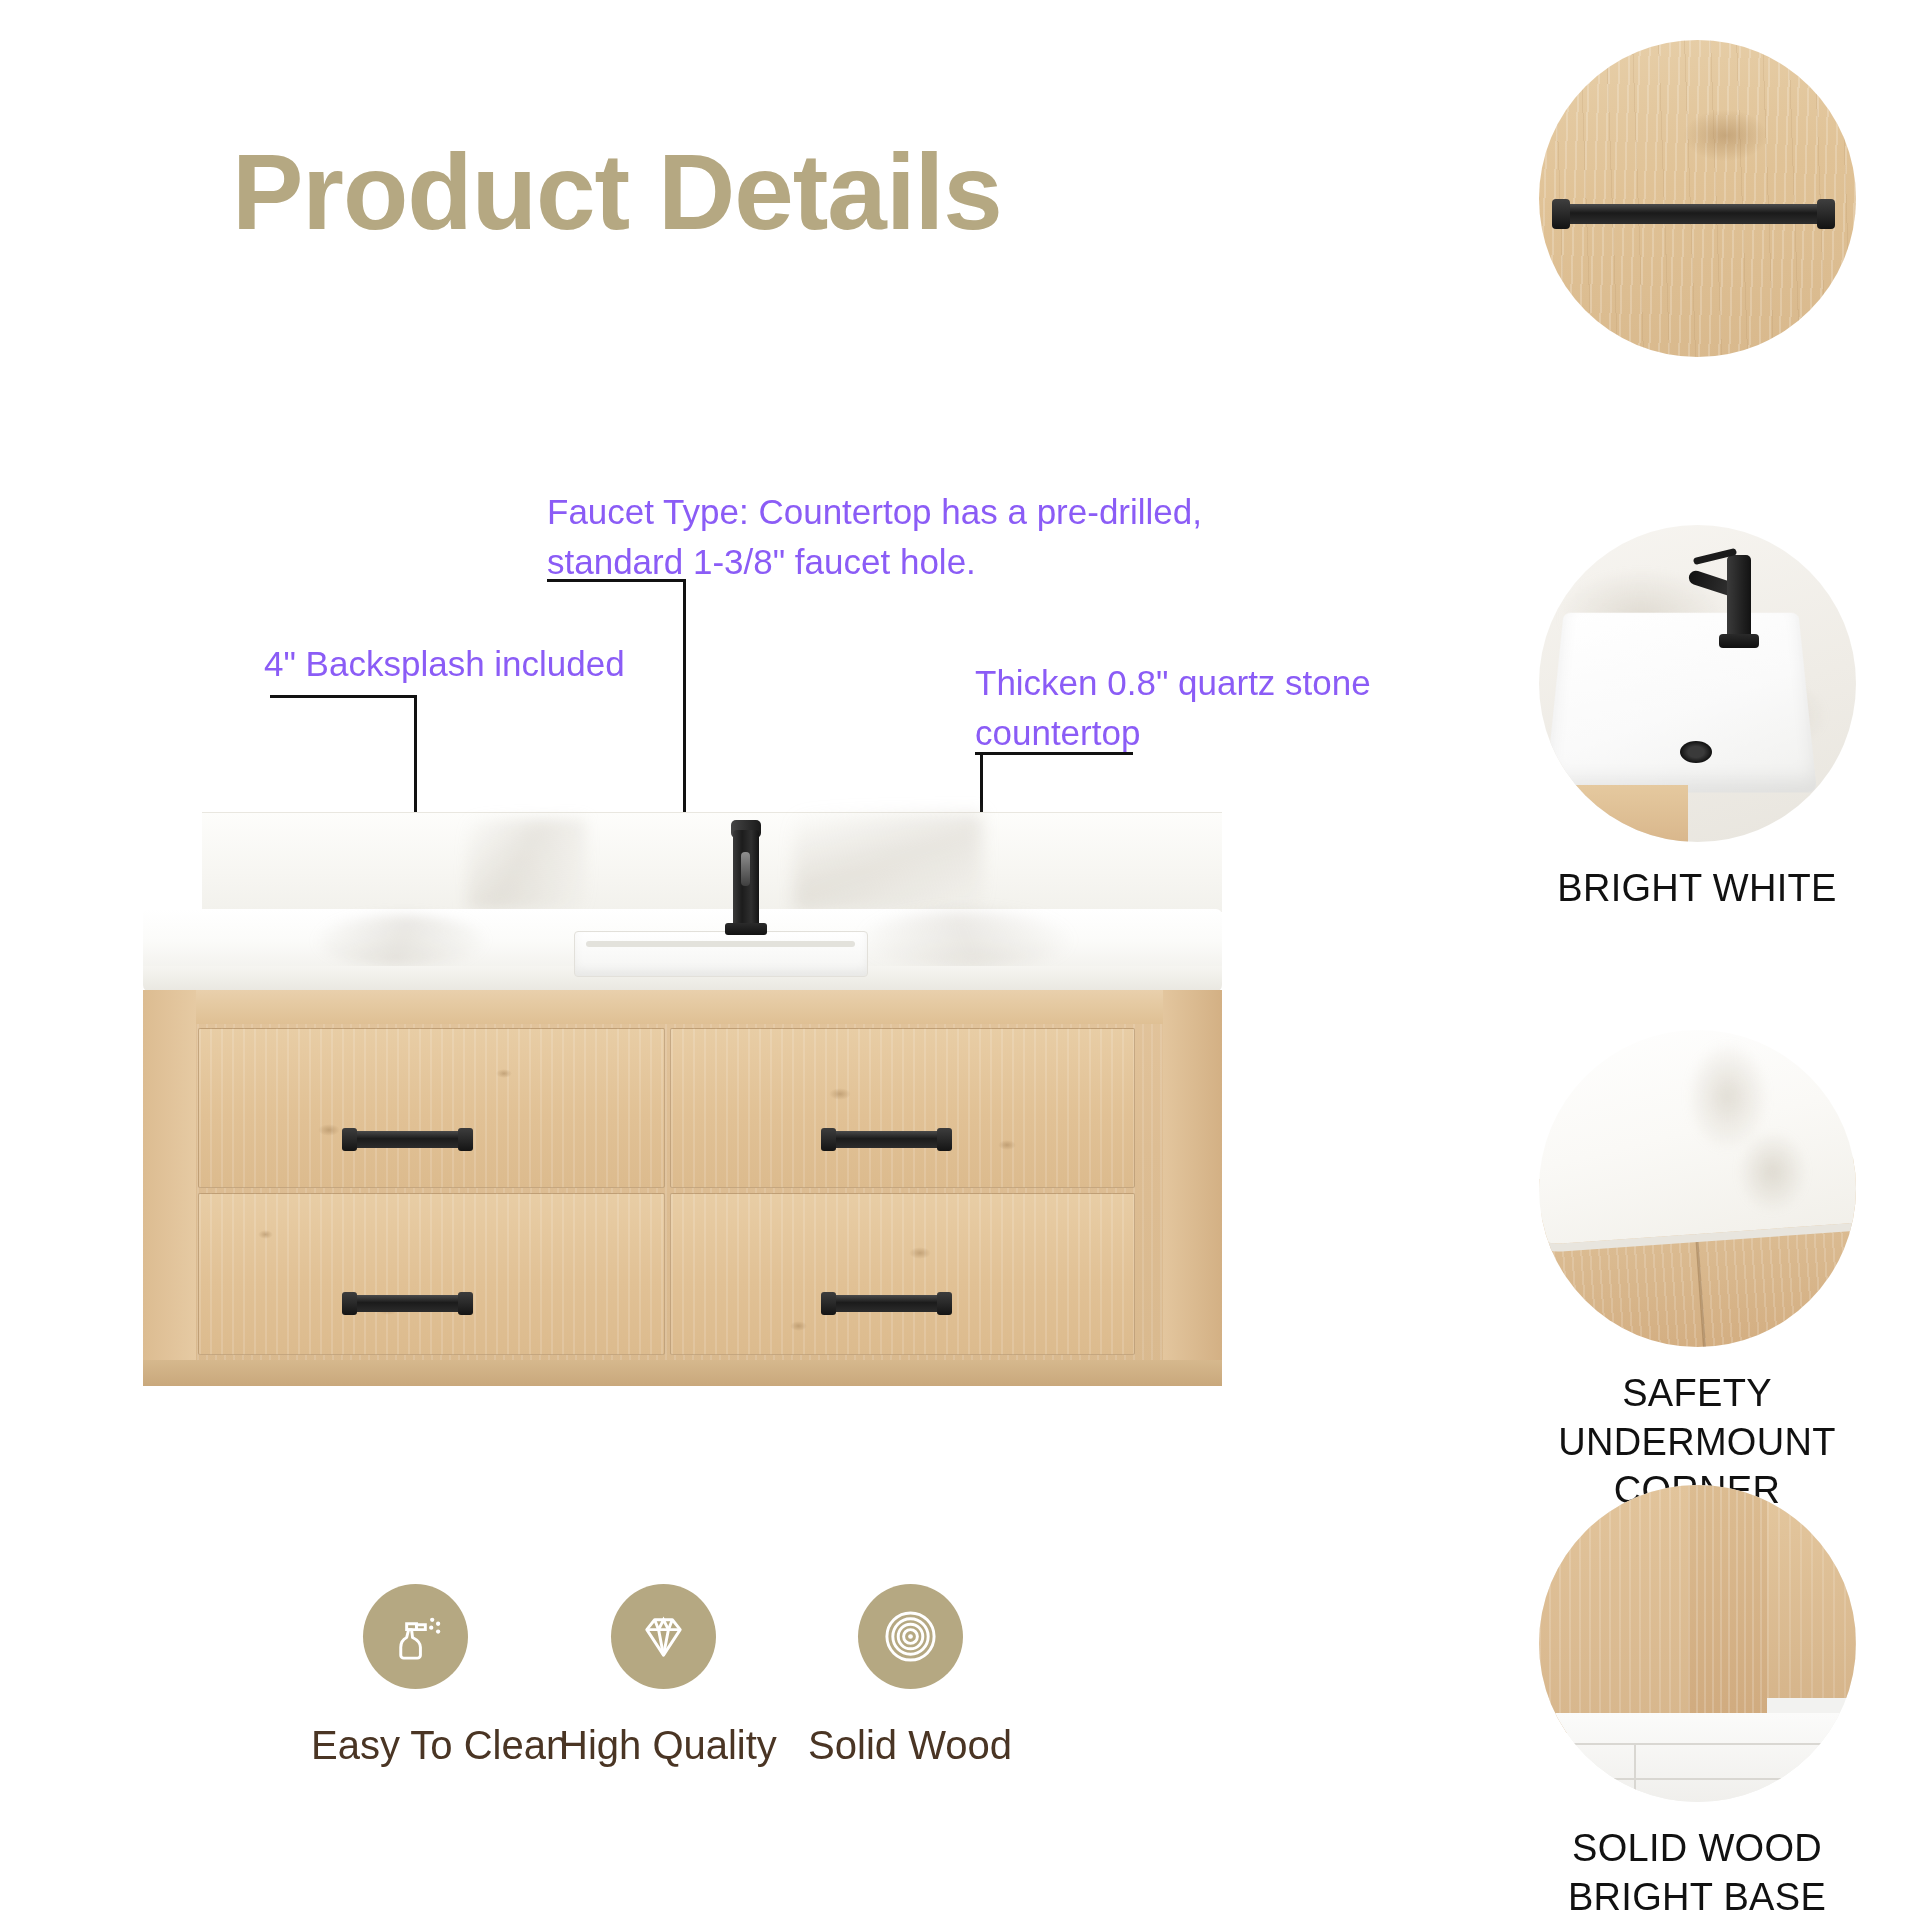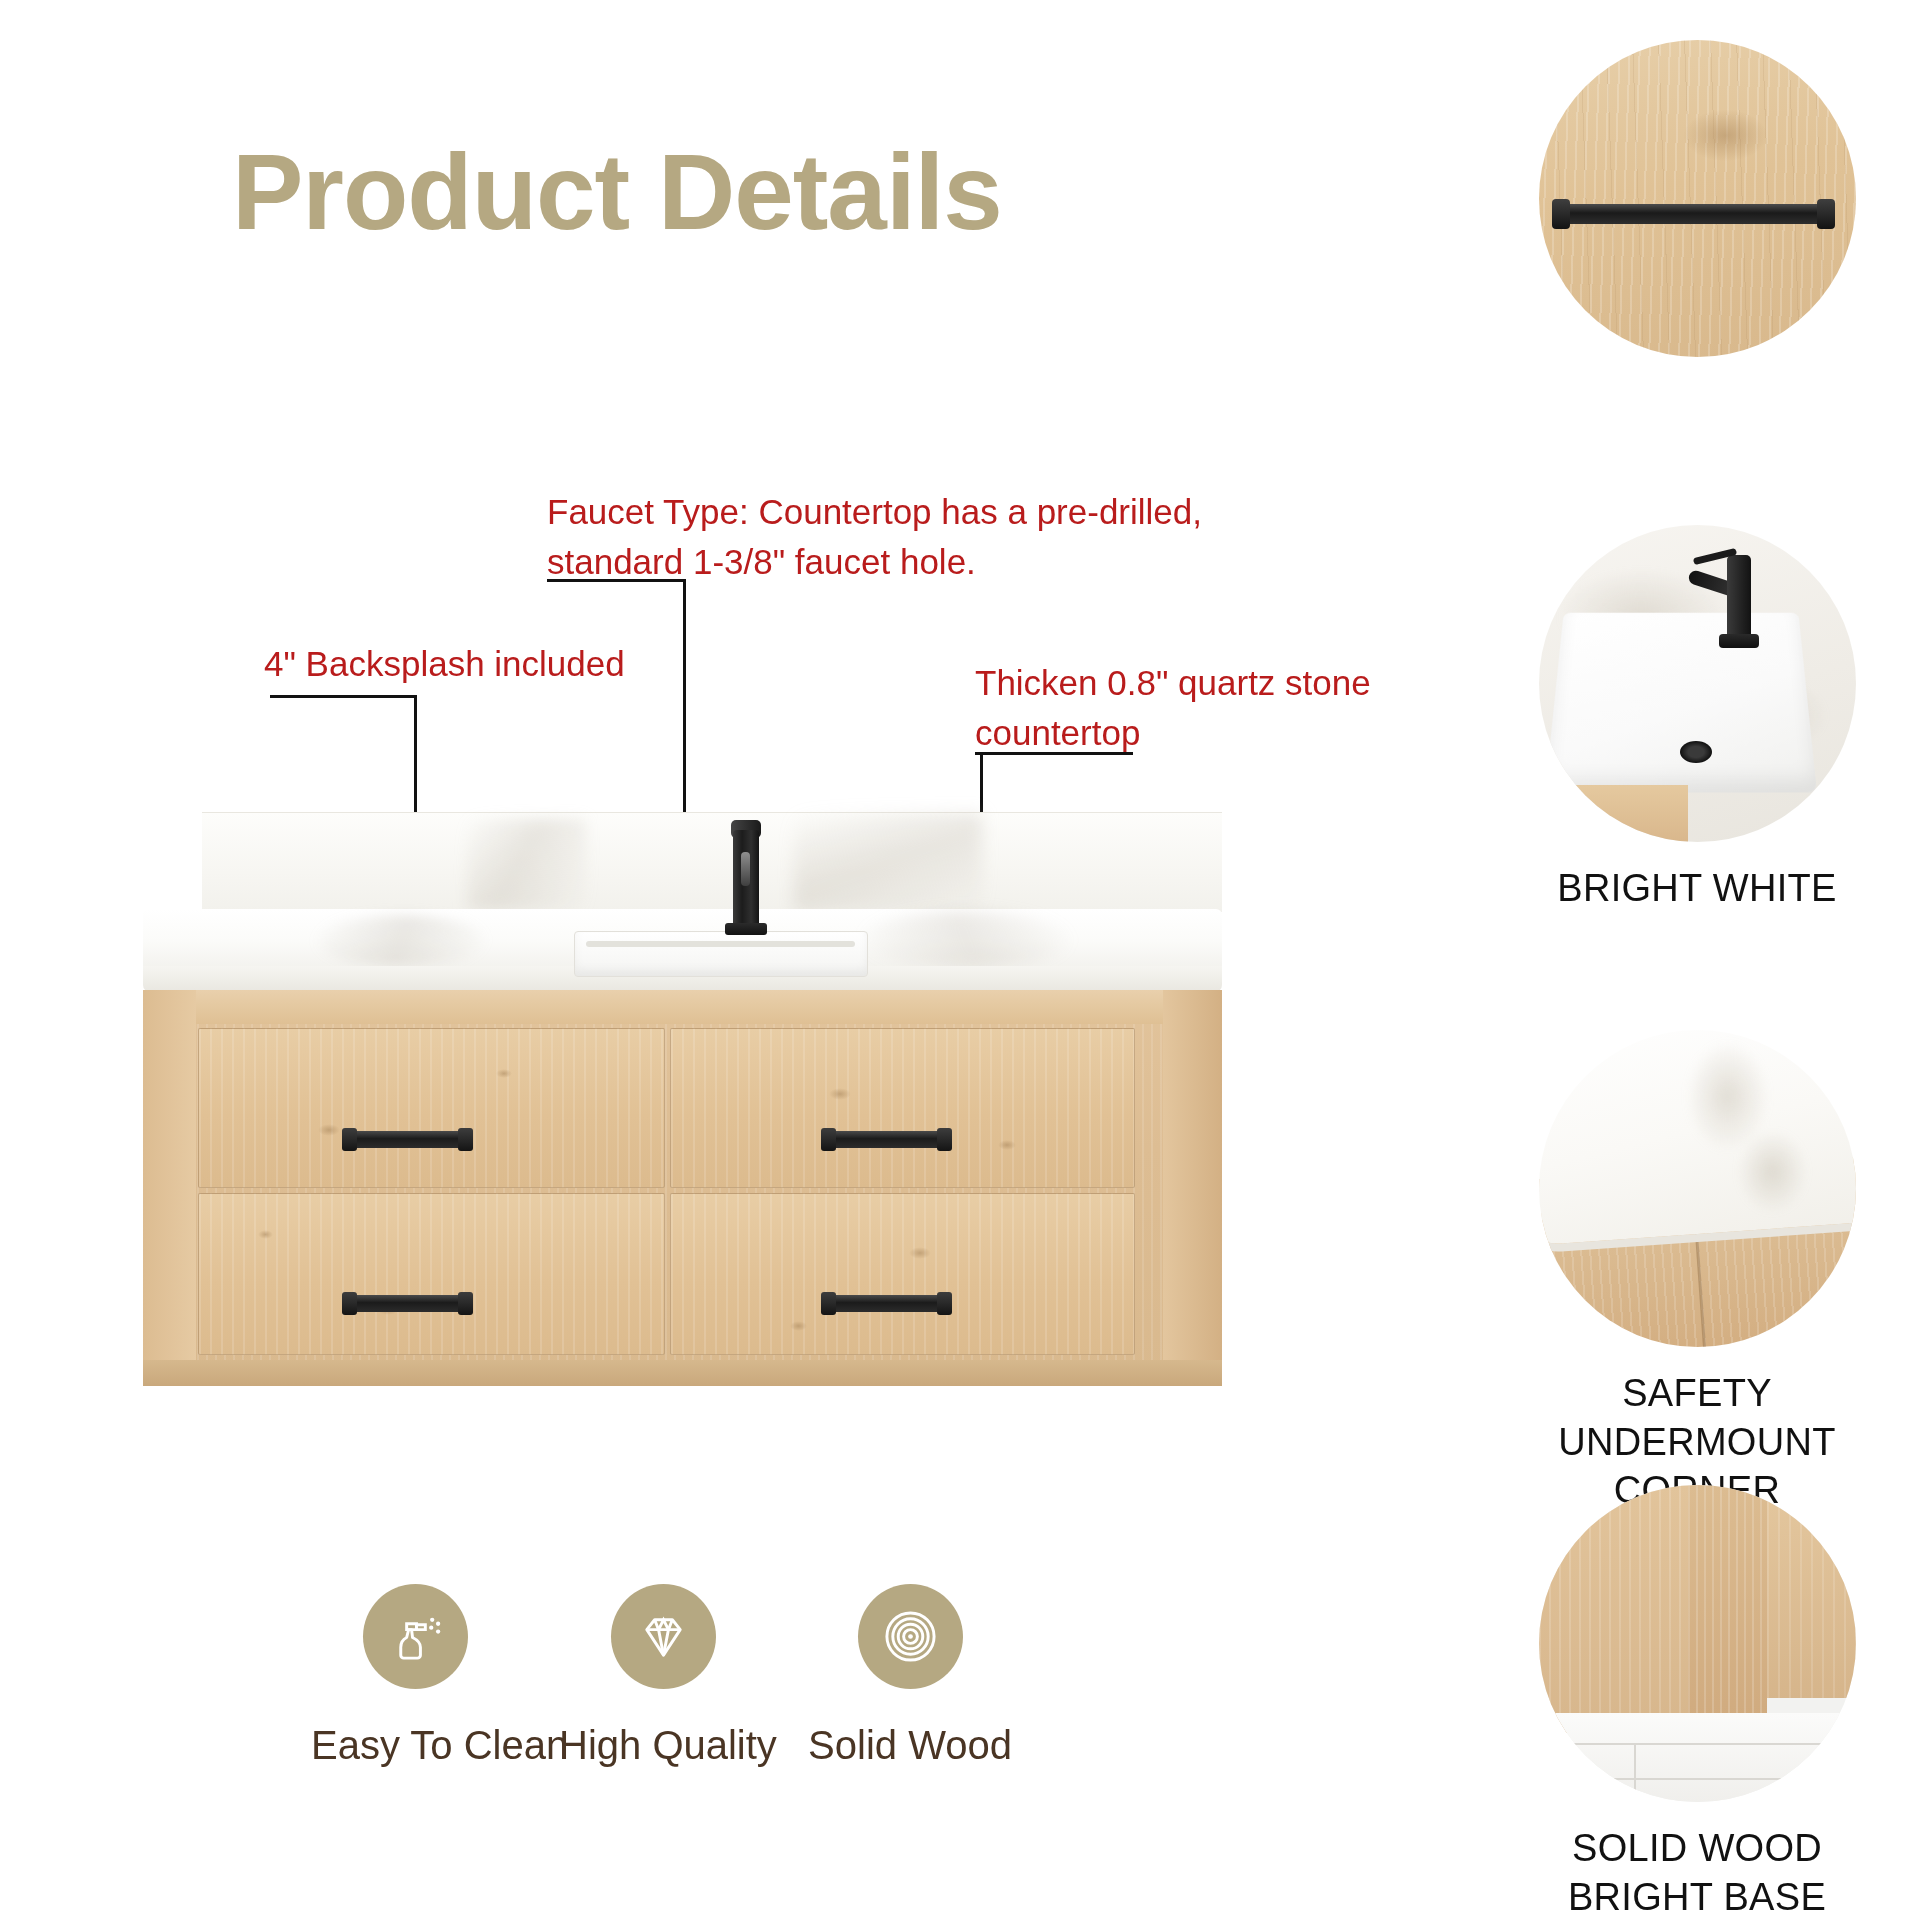--- a/index.html
+++ b/index.html
@@ -14,21 +14,21 @@
 
   
   .page-title {
     position:absolute; left:188px; top:139px;
     font-size:107px; font-weight:bold; letter-spacing:-1px;
     color:#b5a882; line-height:1.0;
     white-space:nowrap;
   }
 
   
-  .callout { position:absolute; color:#b91c1c; font-size:35px; line-height:1.42; }
+  .callout { position:absolute; color:#8b5cf6; font-size:35px; line-height:1.42; }
   .callout.c-faucet { left:503px; top:487px; width:733px; }
   .callout.c-backsplash { left:220px; top:639px; width:416px; }
   .callout.c-counter { left:931px; top:658px; width:426px; }
 
   .leader { position:absolute; }
   .leader .h { position:absolute; height:3px; background:#111; }
   .leader .v { position:absolute; width:3px; background:#111; }
   .dot-oval {
     position:absolute; width:22px; height:36px;
     border:3.5px solid #111; border-radius:50%;

